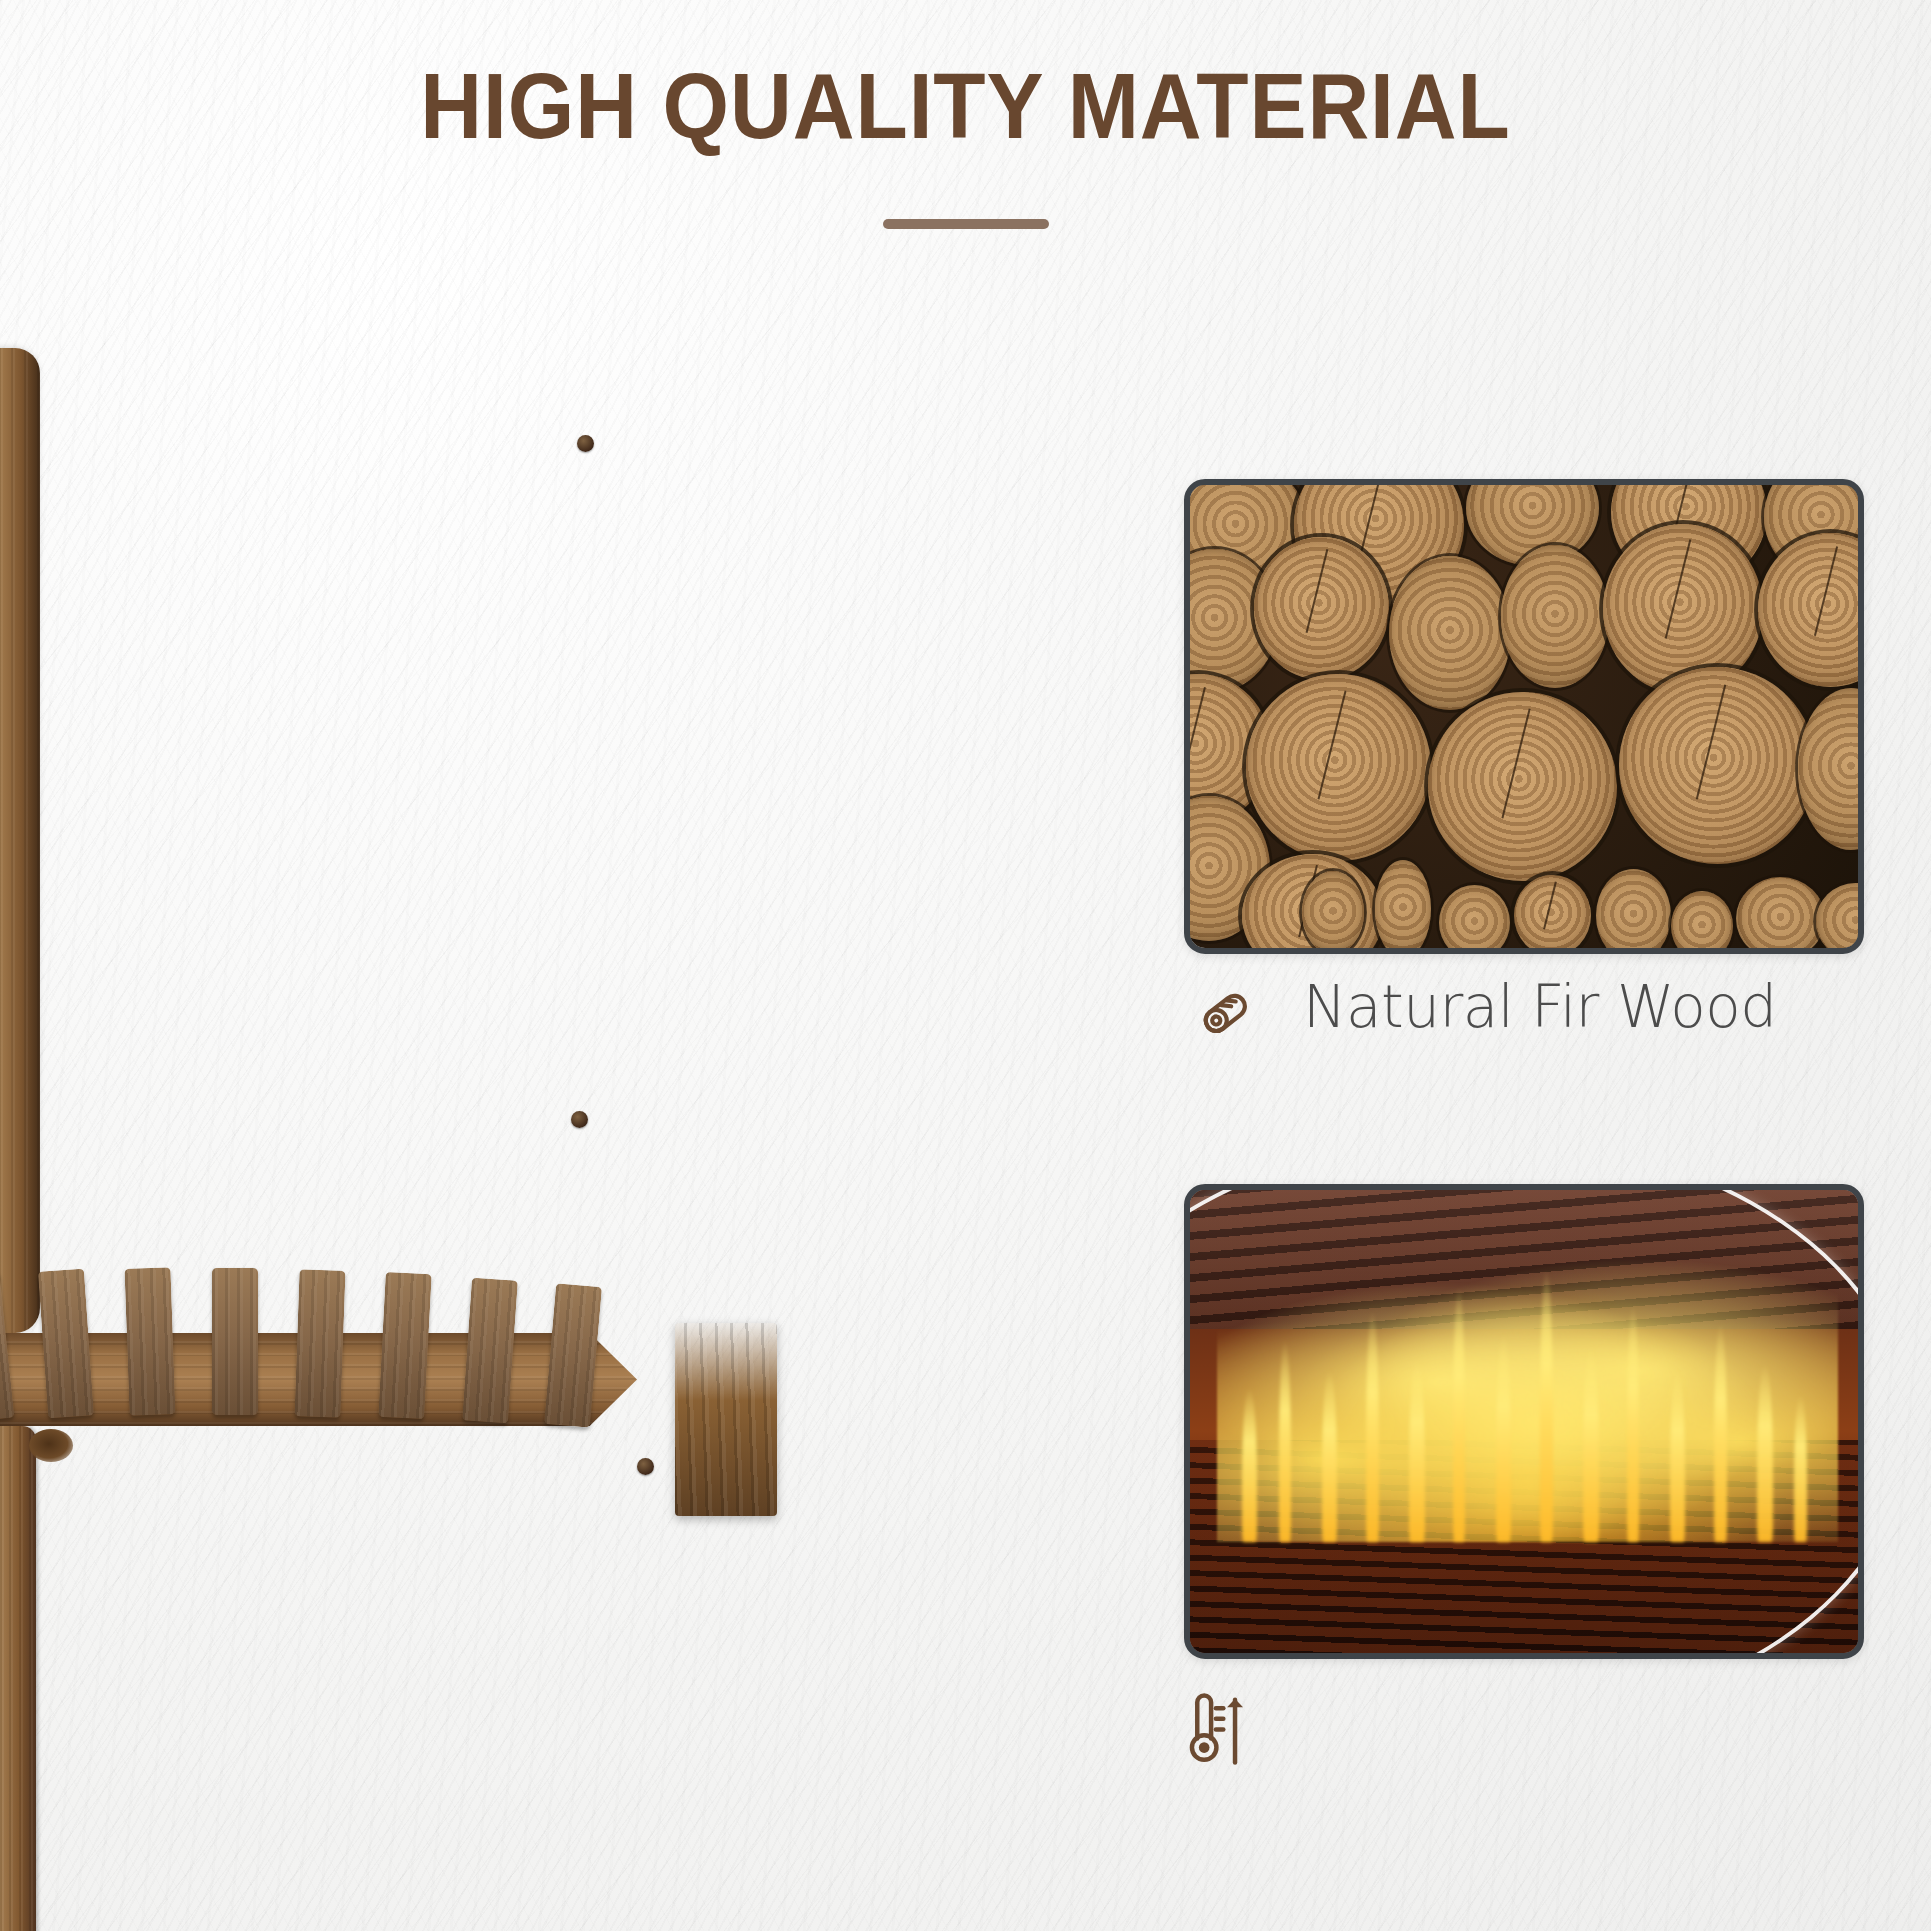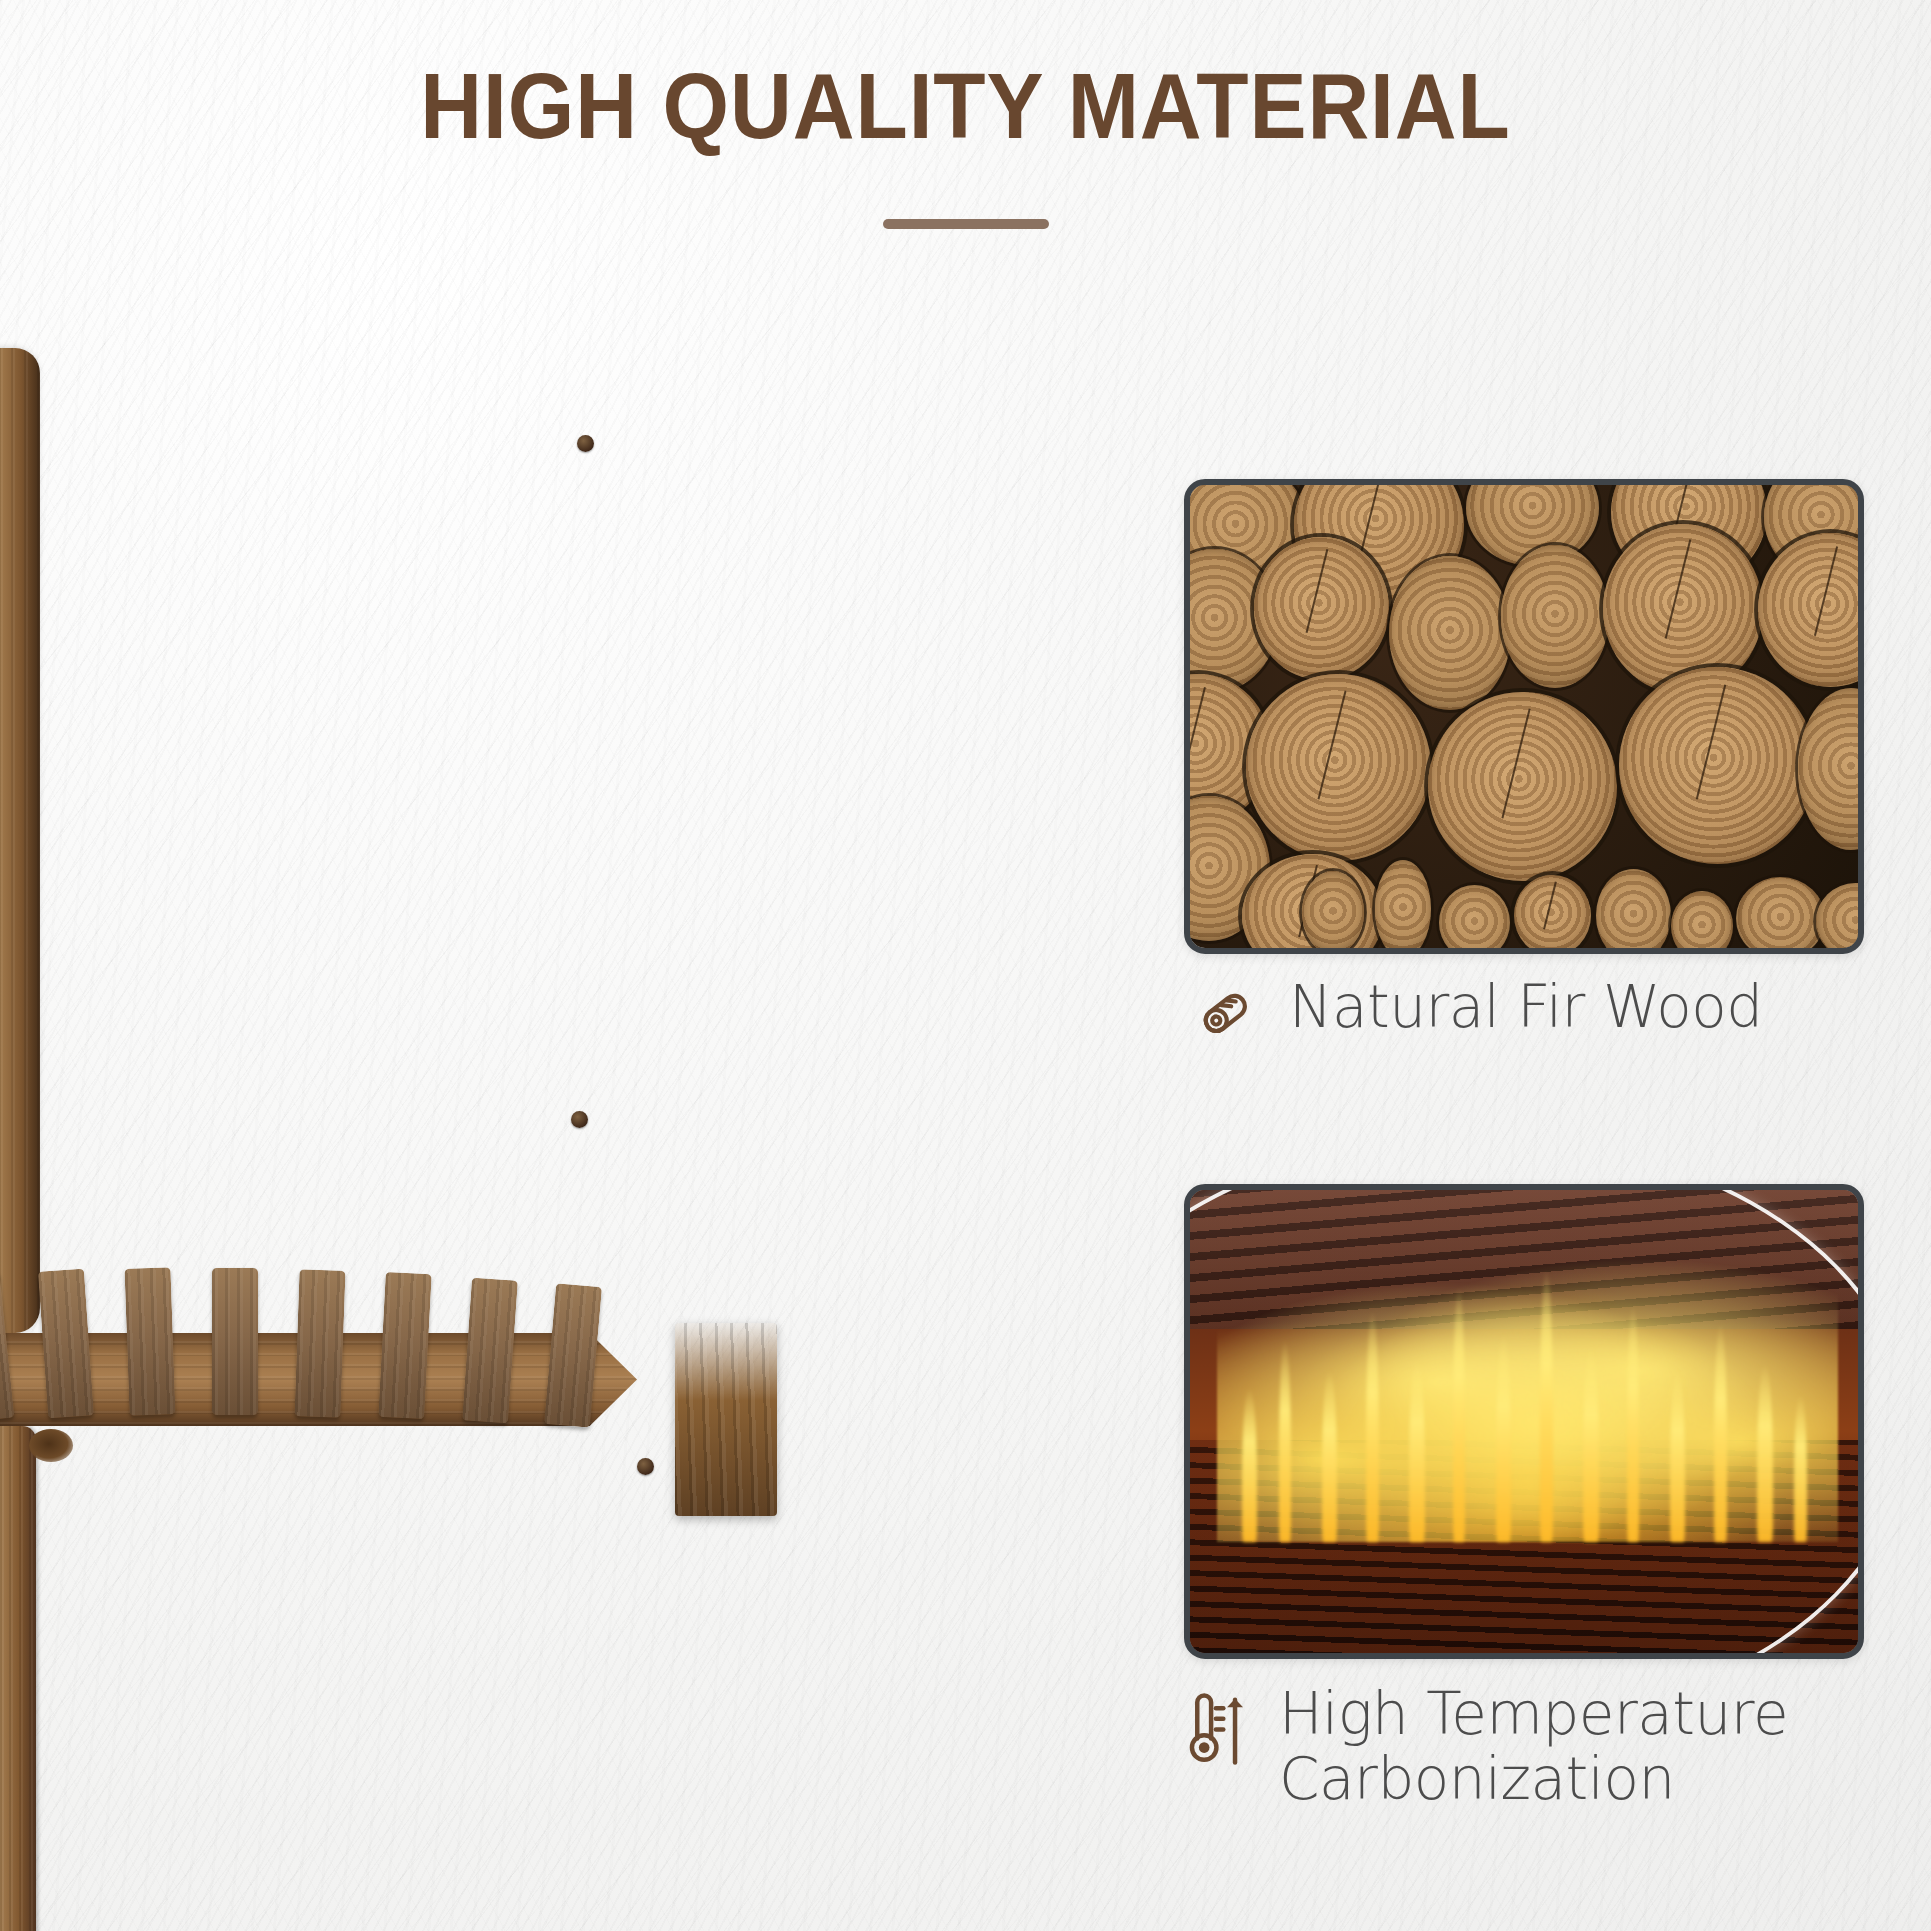--- a/index.html
+++ b/index.html
@@ -171,21 +171,21 @@
     border:4.8px solid rgba(255,255,255,0.92);
     border-radius:50%;
     box-shadow:0 0 13.5px rgba(255,255,255,0.25);
   }
 
   
   .caption-row{
     position:absolute;
     display:flex;
     align-items:flex-start;
-    gap:32px;
+    gap:46px;
   }
   #caption-logs{ left:1193px; top:975px; }
   #caption-fire{ left:1172px; top:1682px; }
   .caption-text{
     font-size:58px;
     color:#4c4c4c;
     font-weight:300;
     line-height:1.12;
     font-family:"DejaVu Sans", sans-serif;
     letter-spacing:-0.5px;
@@ -320,16 +320,14 @@
         <circle cx="30" cy="56" r="11.5"></circle>
         <circle cx="30" cy="56" r="5" fill="#6b4a31" stroke="none"></circle>
         <path d="M41 19 h7"></path>
         <path d="M41 29 h7"></path>
         <path d="M41 39 h7"></path>
         <path d="M59 70 V11"></path>
         <path d="M51.5 18 L59 10 L66.5 18 Z" fill="#6b4a31" stroke="none"></path>
       </g>
     </svg>
   </span>
-  <span class="caption-text">High Temperature
-Carbonization</span>
 </div>
 
 
 </body></html>

